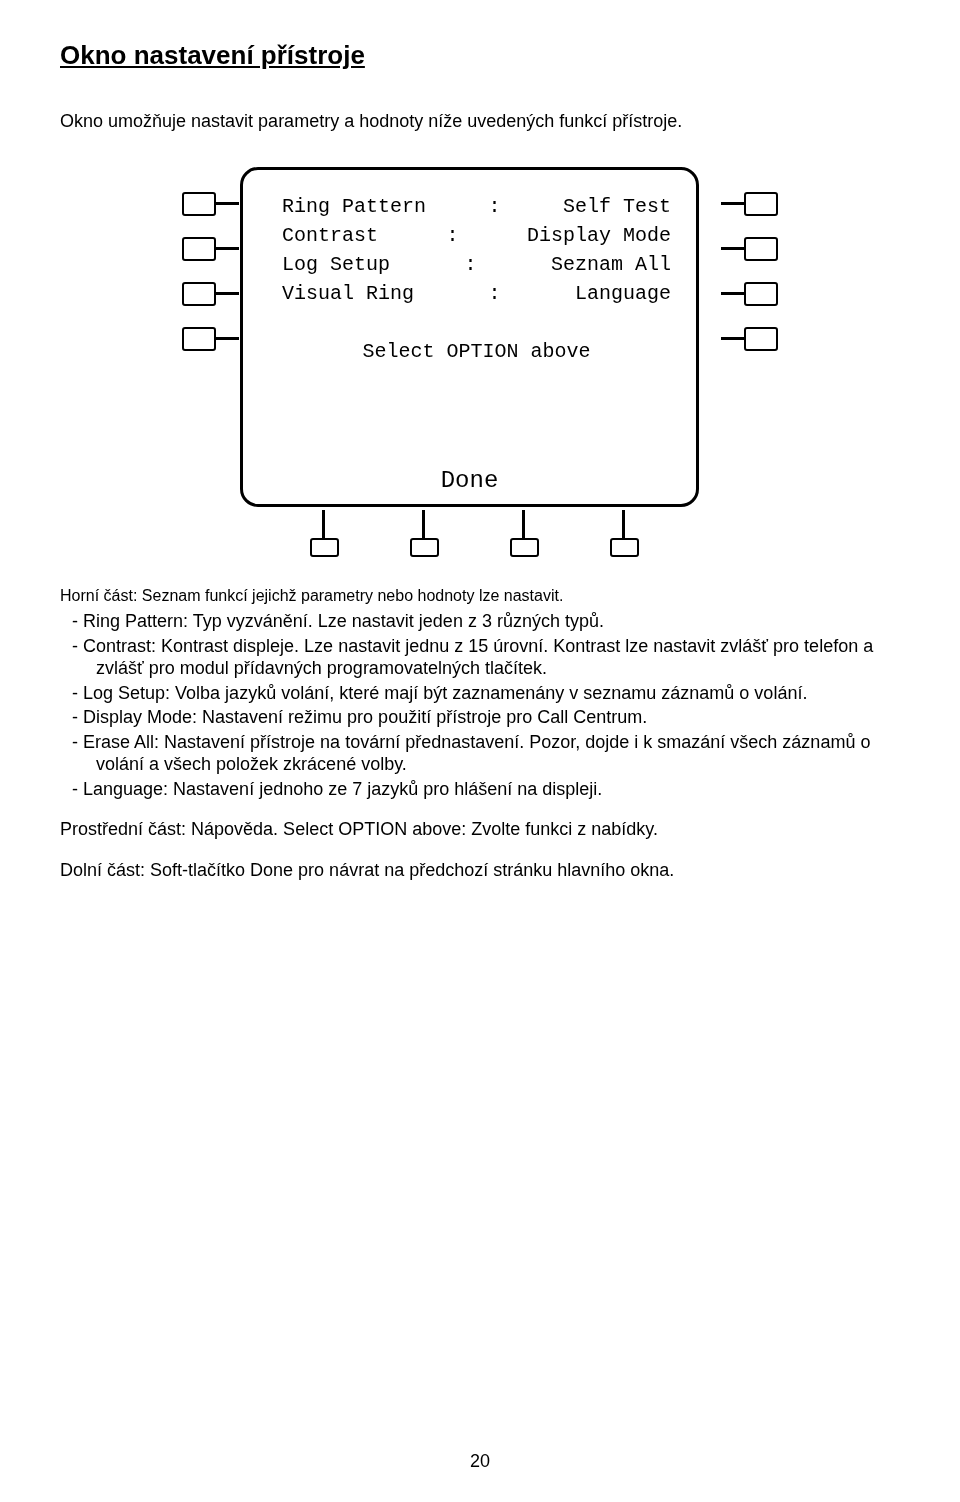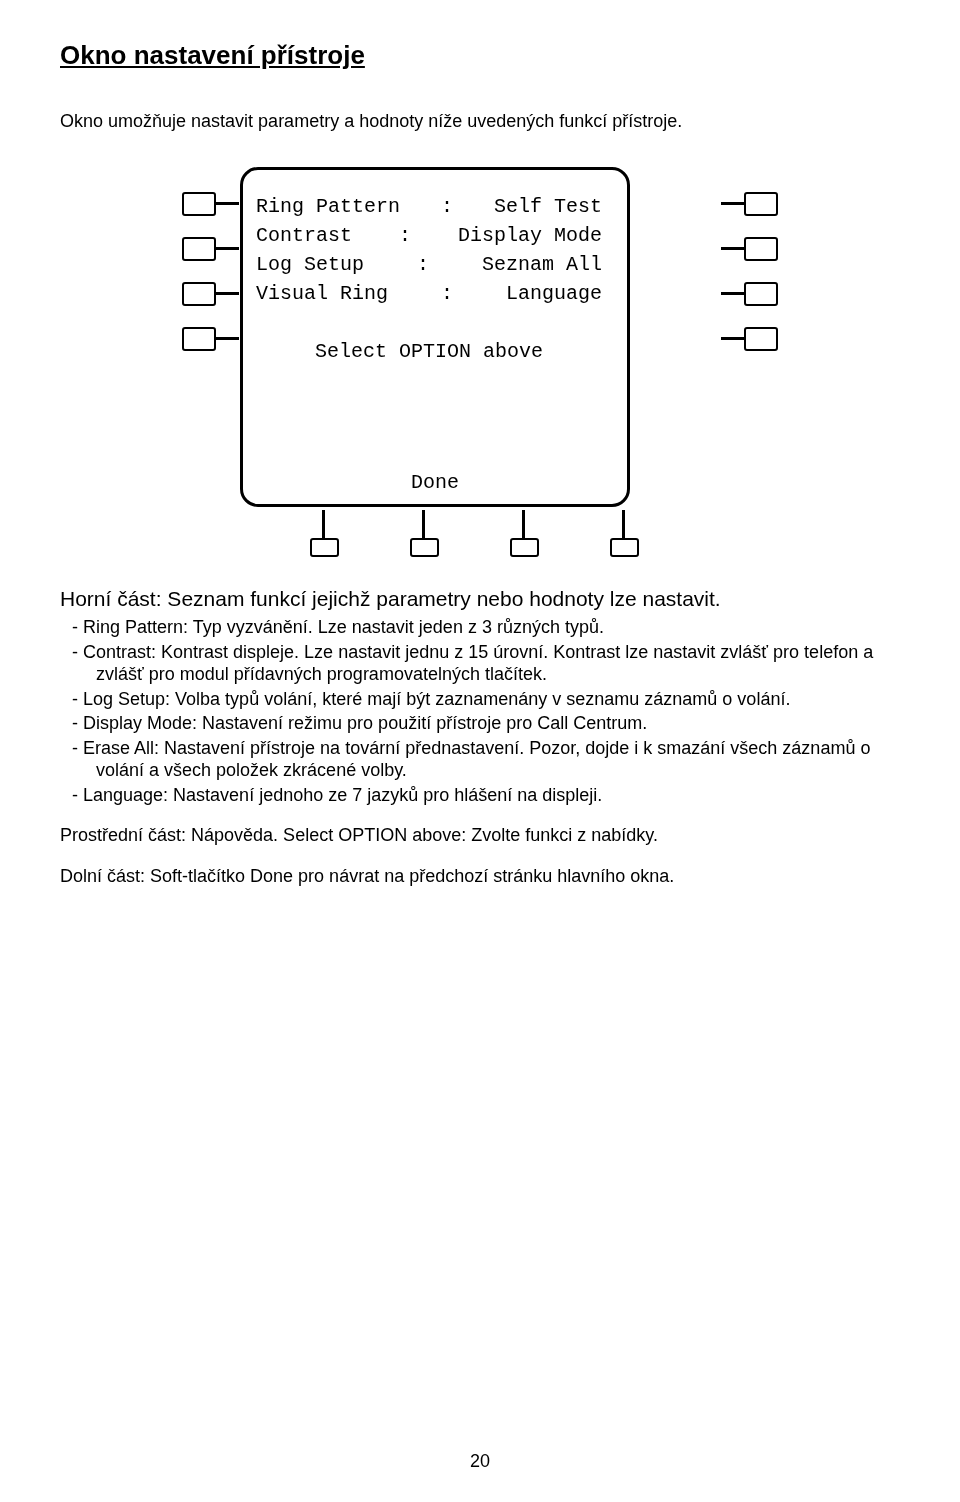--- a/index.html
+++ b/index.html
@@ -18,21 +18,21 @@
     font-weight: bold;
     text-decoration: underline;
     margin-bottom: 20px;
   }
   .intro {
     font-size: 18px;
     margin-bottom: 25px;
     margin-top: 40px;
   }
   .subheading {
-    font-size: 21px;
+    font-size: 16px;
     margin: 25px 0 5px 0;
   }
   .list {
     font-size: 18px;
     margin: 0;
     padding: 0;
     list-style: none;
   }
   .list li {
     margin-bottom: 2px;
@@ -64,25 +64,25 @@
   }
   .device {
     position: relative;
     width: 600px;
     height: 400px;
   }
   .screen {
     position: absolute;
     left: 60px;
     top: 10px;
-    width: 390px;
+    width: 459px;
     height: 340px;
     border: 3px solid #000;
     border-radius: 18px;
-    padding: 25px 25px 10px 13px;
+    padding: 25px 25px 10px 39px;
     box-sizing: border-box;
     font-family: "Courier New", monospace;
     font-size: 20px;
     background: #fff;
   }
   .row {
     display: flex;
     justify-content: space-between;
     margin-bottom: 6px;
     white-space: nowrap;
@@ -92,21 +92,21 @@
     text-align: center;
     margin-top: 35px;
     font-size: 20px;
   }
   .done {
     position: absolute;
     bottom: 10px;
     left: 0;
     right: 0;
     text-align: center;
-    font-size: 20px;
+    font-size: 24px;
     margin-top: 21px;
   }
   .button-left, .button-right {
     position: absolute;
     width: 30px;
     height: 20px;
     background: #fff;
     border: 2.5px solid #000;
     border-radius: 3px;
   }
@@ -222,21 +222,21 @@
       <div class="done">Done</div>
     </div>
   </div>
 </div>
 
 <div class="subheading">Horní část: Seznam funkcí jejichž parametry nebo hodnoty lze nastavit.</div>
 
 <ul class="list">
   <li>Ring Pattern: Typ vyzvánění. Lze nastavit jeden z 3 různých typů.</li>
   <li>Contrast: Kontrast displeje. Lze nastavit jednu z 15 úrovní. Kontrast lze nastavit zvlášť pro telefon a zvlášť pro modul přídavných programovatelných tlačítek.</li>
-  <li>Log Setup: Volba typů volání, které mají být zaznamenány v seznamu záznamů o volání.</li>
+  <li>Log Setup: Volba jazyků volání, které mají být zaznamenány v seznamu záznamů o volání.</li>
   <li>Display Mode: Nastavení režimu pro použití přístroje pro Call Centrum.</li>
   <li>Erase All: Nastavení přístroje na tovární přednastavení. Pozor, dojde i k smazání všech záznamů o volání a všech položek zkrácené volby.</li>
   <li>Language: Nastavení jednoho ze 7 jazyků pro hlášení na displeji.</li>
 </ul>
 
 <div class="para">Prostřední část: Nápověda. Select OPTION above: Zvolte funkci z nabídky.</div>
 <div class="para">Dolní část: Soft-tlačítko Done pro návrat na předchozí stránku hlavního okna.</div>
 
 <div class="page-num">20</div>
 

